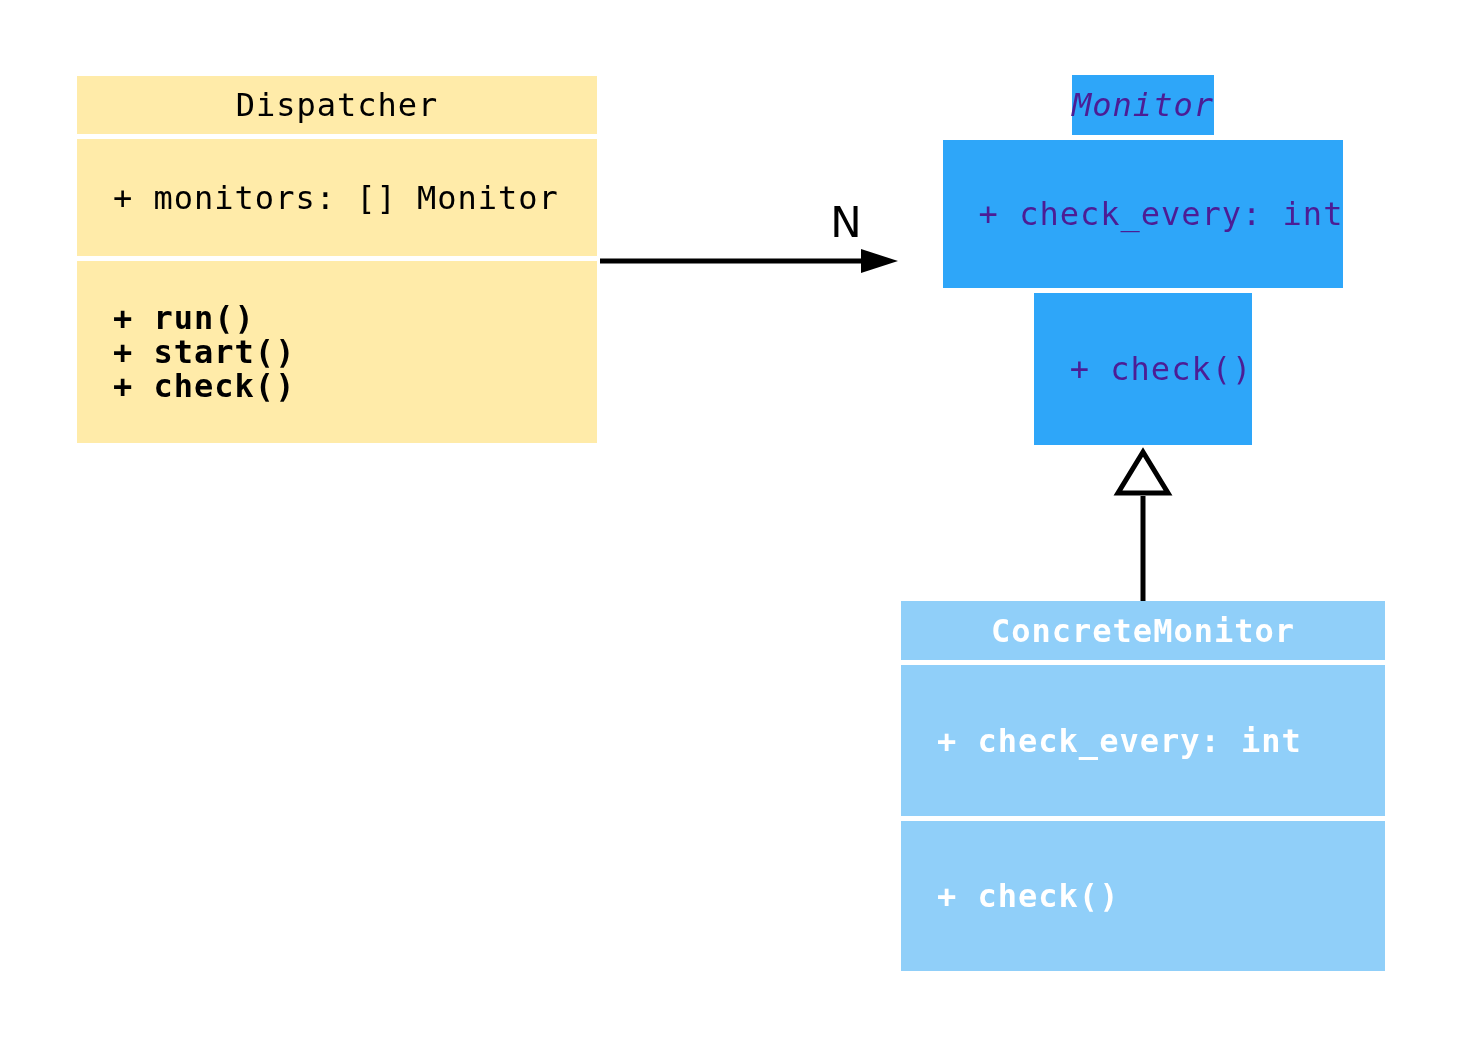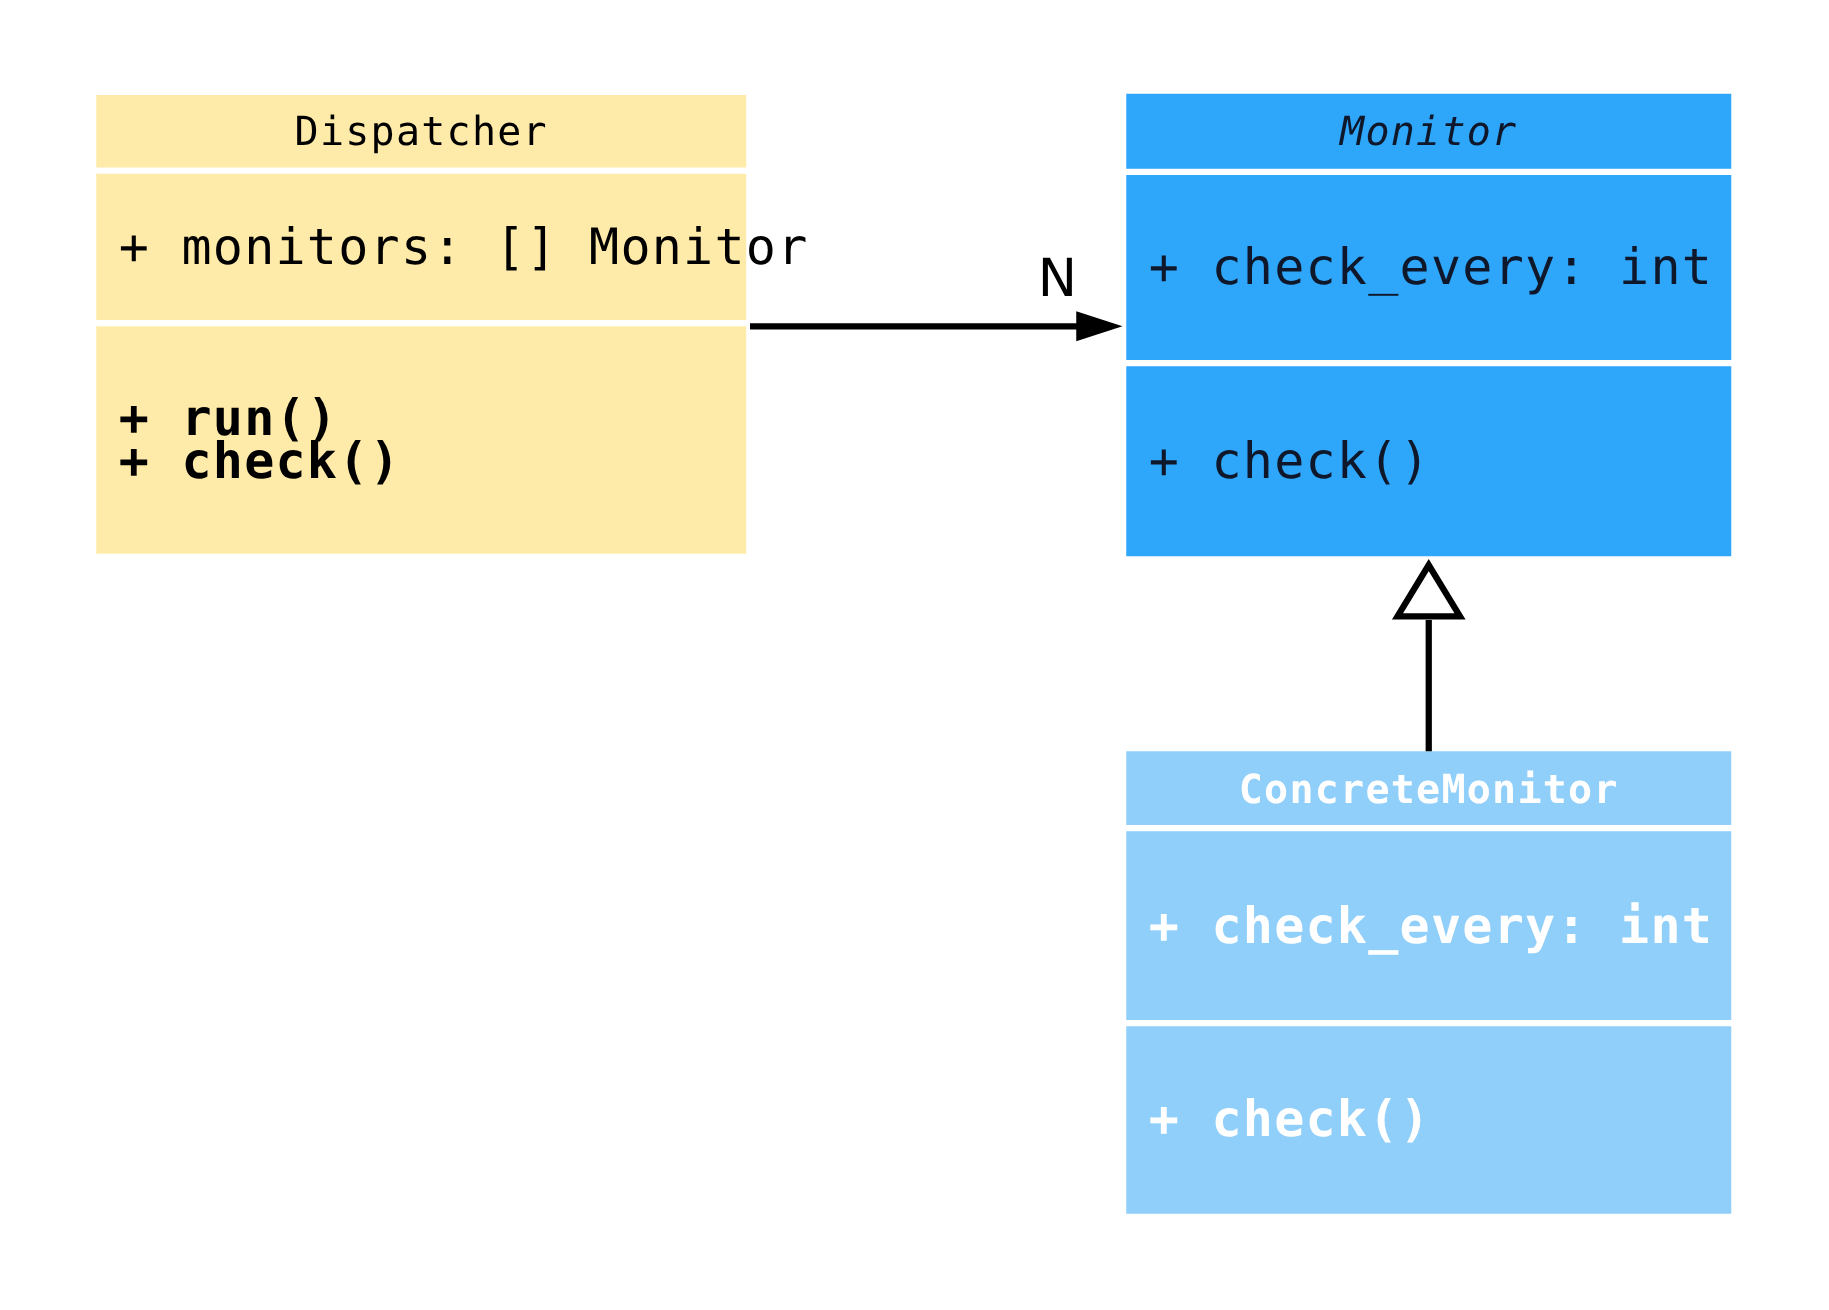--- a/index.html
+++ b/index.html
@@ -28,22 +28,22 @@
     flex-direction: column;
     justify-content: center;
   }
   .compartment.header {
     align-items: center;
     font-size: 32px;
     letter-spacing: 1px;
   }
   .compartment.body {
     align-items: flex-start;
-    padding-left: 18px;
-    font-size: 40px;
+    padding-left: 36px;
+    font-size: 32px;
     letter-spacing: 1px;
   }
   .member {
     line-height: 34px;
     white-space: pre;
   }
 
   
   .box-dispatcher {
     left: 77px;
@@ -54,21 +54,22 @@
   .box-dispatcher .compartment { background: #ffeba9; }
   .box-dispatcher .header  { height: 58px; }
   .box-dispatcher .attrs   { height: 117px; }
   .box-dispatcher .methods { height: 182px; font-weight: bold; }
 
   
   .box-monitor {
     left: 901px;
     top: 75px;
     width: 484px;
-    color: #0f172a;
+    color: #4c1d95;
+    align-items: center;
   }
   .box-monitor .compartment { background: #2ea6f9; }
   .box-monitor .header  { height: 60px; font-style: italic; }
   .box-monitor .attrs   { height: 148px; }
   .box-monitor .methods { height: 152px; }
 
   
   .box-concrete {
     left: 901px;
     top: 601px;
@@ -106,20 +107,21 @@
 
 <div class="canvas">
 
   <div class="uml-class box-dispatcher">
     <div class="compartment header">Dispatcher</div>
     <div class="compartment body attrs">
       <div class="member">+ monitors: [] Monitor</div>
     </div>
     <div class="compartment body methods">
       <div class="member">+ run()</div>
+      <div class="member">+ start()</div>
       <div class="member">+ check()</div>
     </div>
   </div>
 
   <div class="uml-class box-monitor">
     <div class="compartment header">Monitor</div>
     <div class="compartment body attrs">
       <div class="member">+ check_every: int</div>
     </div>
     <div class="compartment body methods">

